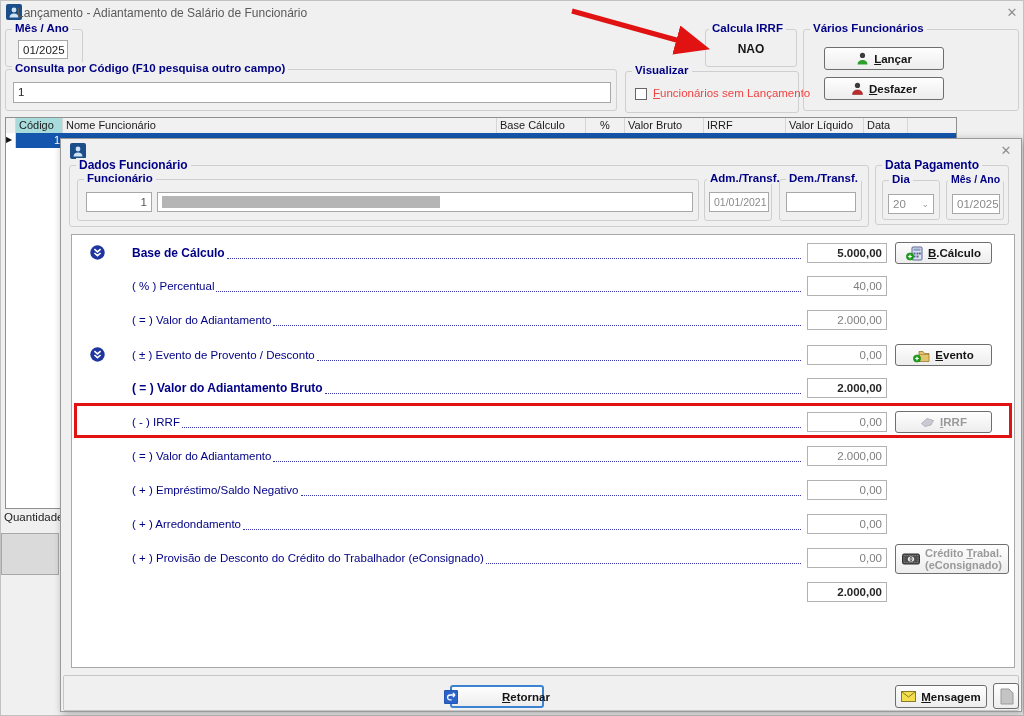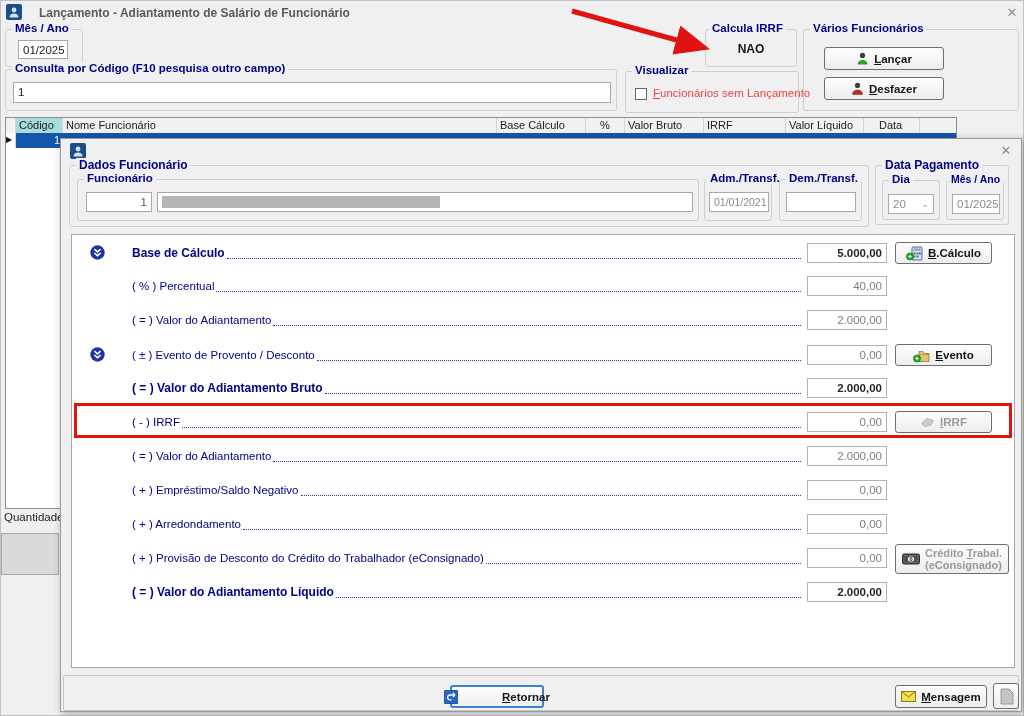--- a/index.html
+++ b/index.html
@@ -55,21 +55,21 @@
 
   <div class="win" style="left:0;top:0;width:1024px;height:716px;border-color:#c2c2c2;">
     <div class="titlebar">
       <span class="icon" style="position:absolute;left:5px;top:3px;">
         <svg width="16" height="16">
             <rect width="16" height="16" rx="2" fill="#1c4f8a"></rect>
             <circle cx="8" cy="6" r="2.4" fill="#cfe3f5"></circle>
             <path d="M3.5 13.5c0-2.6 2-4 4.5-4s4.5 1.4 4.5 4z" fill="#cfe3f5"></path>
           </svg>
       </span>
-      <span class="titletext" style="left:38px;font-weight:bold;">Lançamento - Adiantamento de Salário de Funcionário</span>
+      <span class="titletext" style="left:16px;">Lançamento - Adiantamento de Salário de Funcionário</span>
       <span class="closex" style="left:1002px;">✕</span>
     </div>
 
     <div class="group" style="left:4px;top:28px;width:78px;height:38px;">
       <span class="glabel">Mês / Ano</span>
       <div class="field" style="left:12px;top:10px;width:50px;height:19px;">01/2025</div>
     </div>
 
     <div class="group" style="left:4px;top:68px;width:612px;height:42px;">
       <span class="glabel">Consulta por Código (F10 pesquisa outro campo)</span>
@@ -112,21 +112,21 @@
     <div class="tbl">
       <div class="thead">
         <div class="th" style="width:10px;"></div>
         <div class="th" style="width:47px;background:#a8dcdc;">Código</div>
         <div class="th" style="width:434px;">Nome Funcionário</div>
         <div class="th" style="width:89px;">Base Cálculo</div>
         <div class="th" style="width:39px;text-align:center;padding-left:0;">%</div>
         <div class="th" style="width:79px;">Valor Bruto</div>
         <div class="th" style="width:82px;">IRRF</div>
         <div class="th" style="width:78px;">Valor Líquido</div>
-        <div class="th" style="width:44px;margin-left:12px;">Data</div>
+        <div class="th" style="width:44px;">Data</div>
         <div class="th" style="flex:1;border-right:none;"></div>
       </div>
       <div class="trow">
         <div style="width:10px;background:#fff;border-right:1px solid #d6d6d6;font-size:8px;line-height:14px;color:#111;">▶</div>
         <div class="sel" style="width:47px;text-align:right;padding:1px 3px 0 0;">1</div>
         <div class="sel" style="flex:1;"></div>
       </div>
     </div>
 
     <span style="position:absolute;left:3px;top:510px;font-size:11.5px;color:#222;white-space:nowrap;">Quantidade</span>
@@ -323,24 +323,20 @@
                 <rect x="2" y="2.5" width="14" height="7" fill="none" stroke="#9a9a9a" stroke-width="0.6" stroke-dasharray="1.6 1"></rect>
                 <ellipse cx="9" cy="6" rx="3.2" ry="2.6" fill="#e9e9e9"></ellipse>
                 <text x="9" y="8" font-size="5.5" text-anchor="middle" fill="#333" font-family="Liberation Sans, sans-serif">0</text>
               </svg>
           </span>
           <span style="text-align:left;line-height:12px;font-size:11px;"><span>Crédito </span><span class="k">T</span><span>rabal.</span><br><span>(eConsignado)</span></span>
         </div>
       </div>
 
       <div class="frow" style="top:347px;">
-        <div class="lblline">
-            <span class="flabel b">( = ) Valor do Adiantamento Líquido</span>
-            <span class="dots"></span>
-          </div>
         <div class="val b">2.000,00</div>
       </div>
     </div>
 
     <div class="redrect" style="left:13px;top:264px;width:938px;height:35px;"></div>
 
     <div style="position:absolute;left:2px;top:536px;width:956px;height:36px;border:1px solid #c6c6c6;border-radius:2px;background:#f0f0f0;">
       <div class="btn" style="left:386px;top:9px;width:94px;height:23px;border:2px solid #3b82d0;gap:44px;">
         <span class="icon">
           <svg width="14" height="14">

